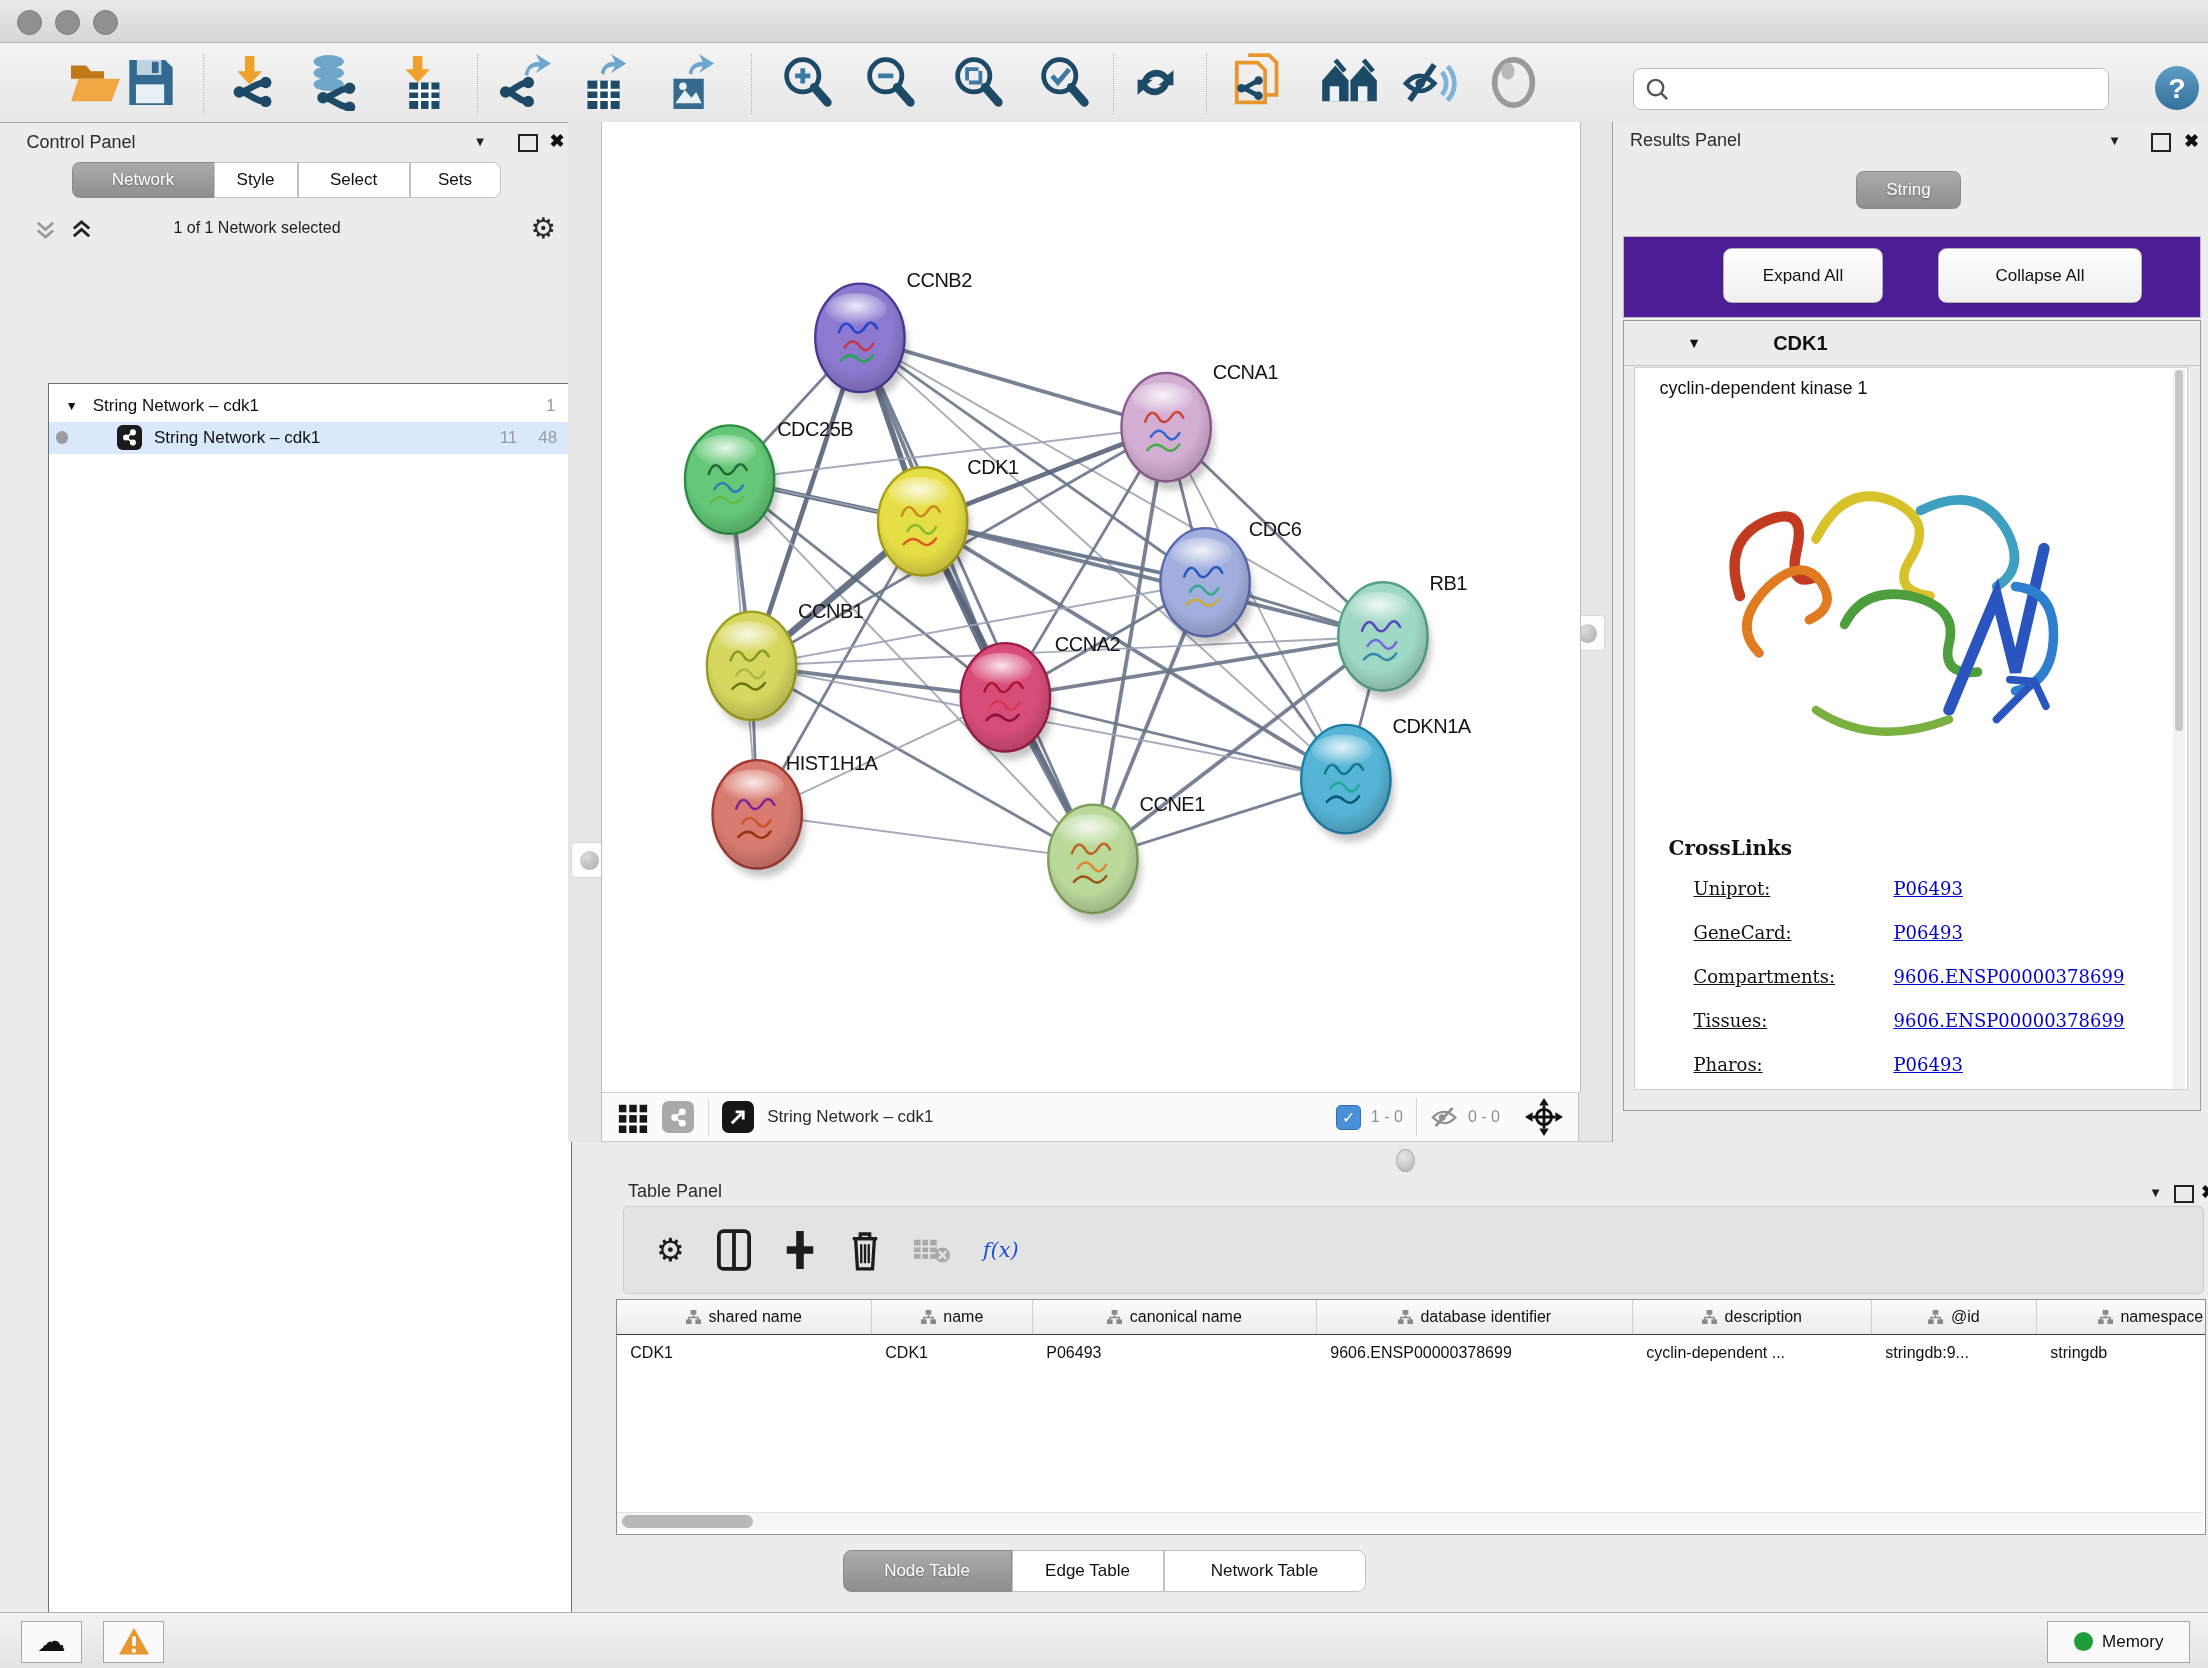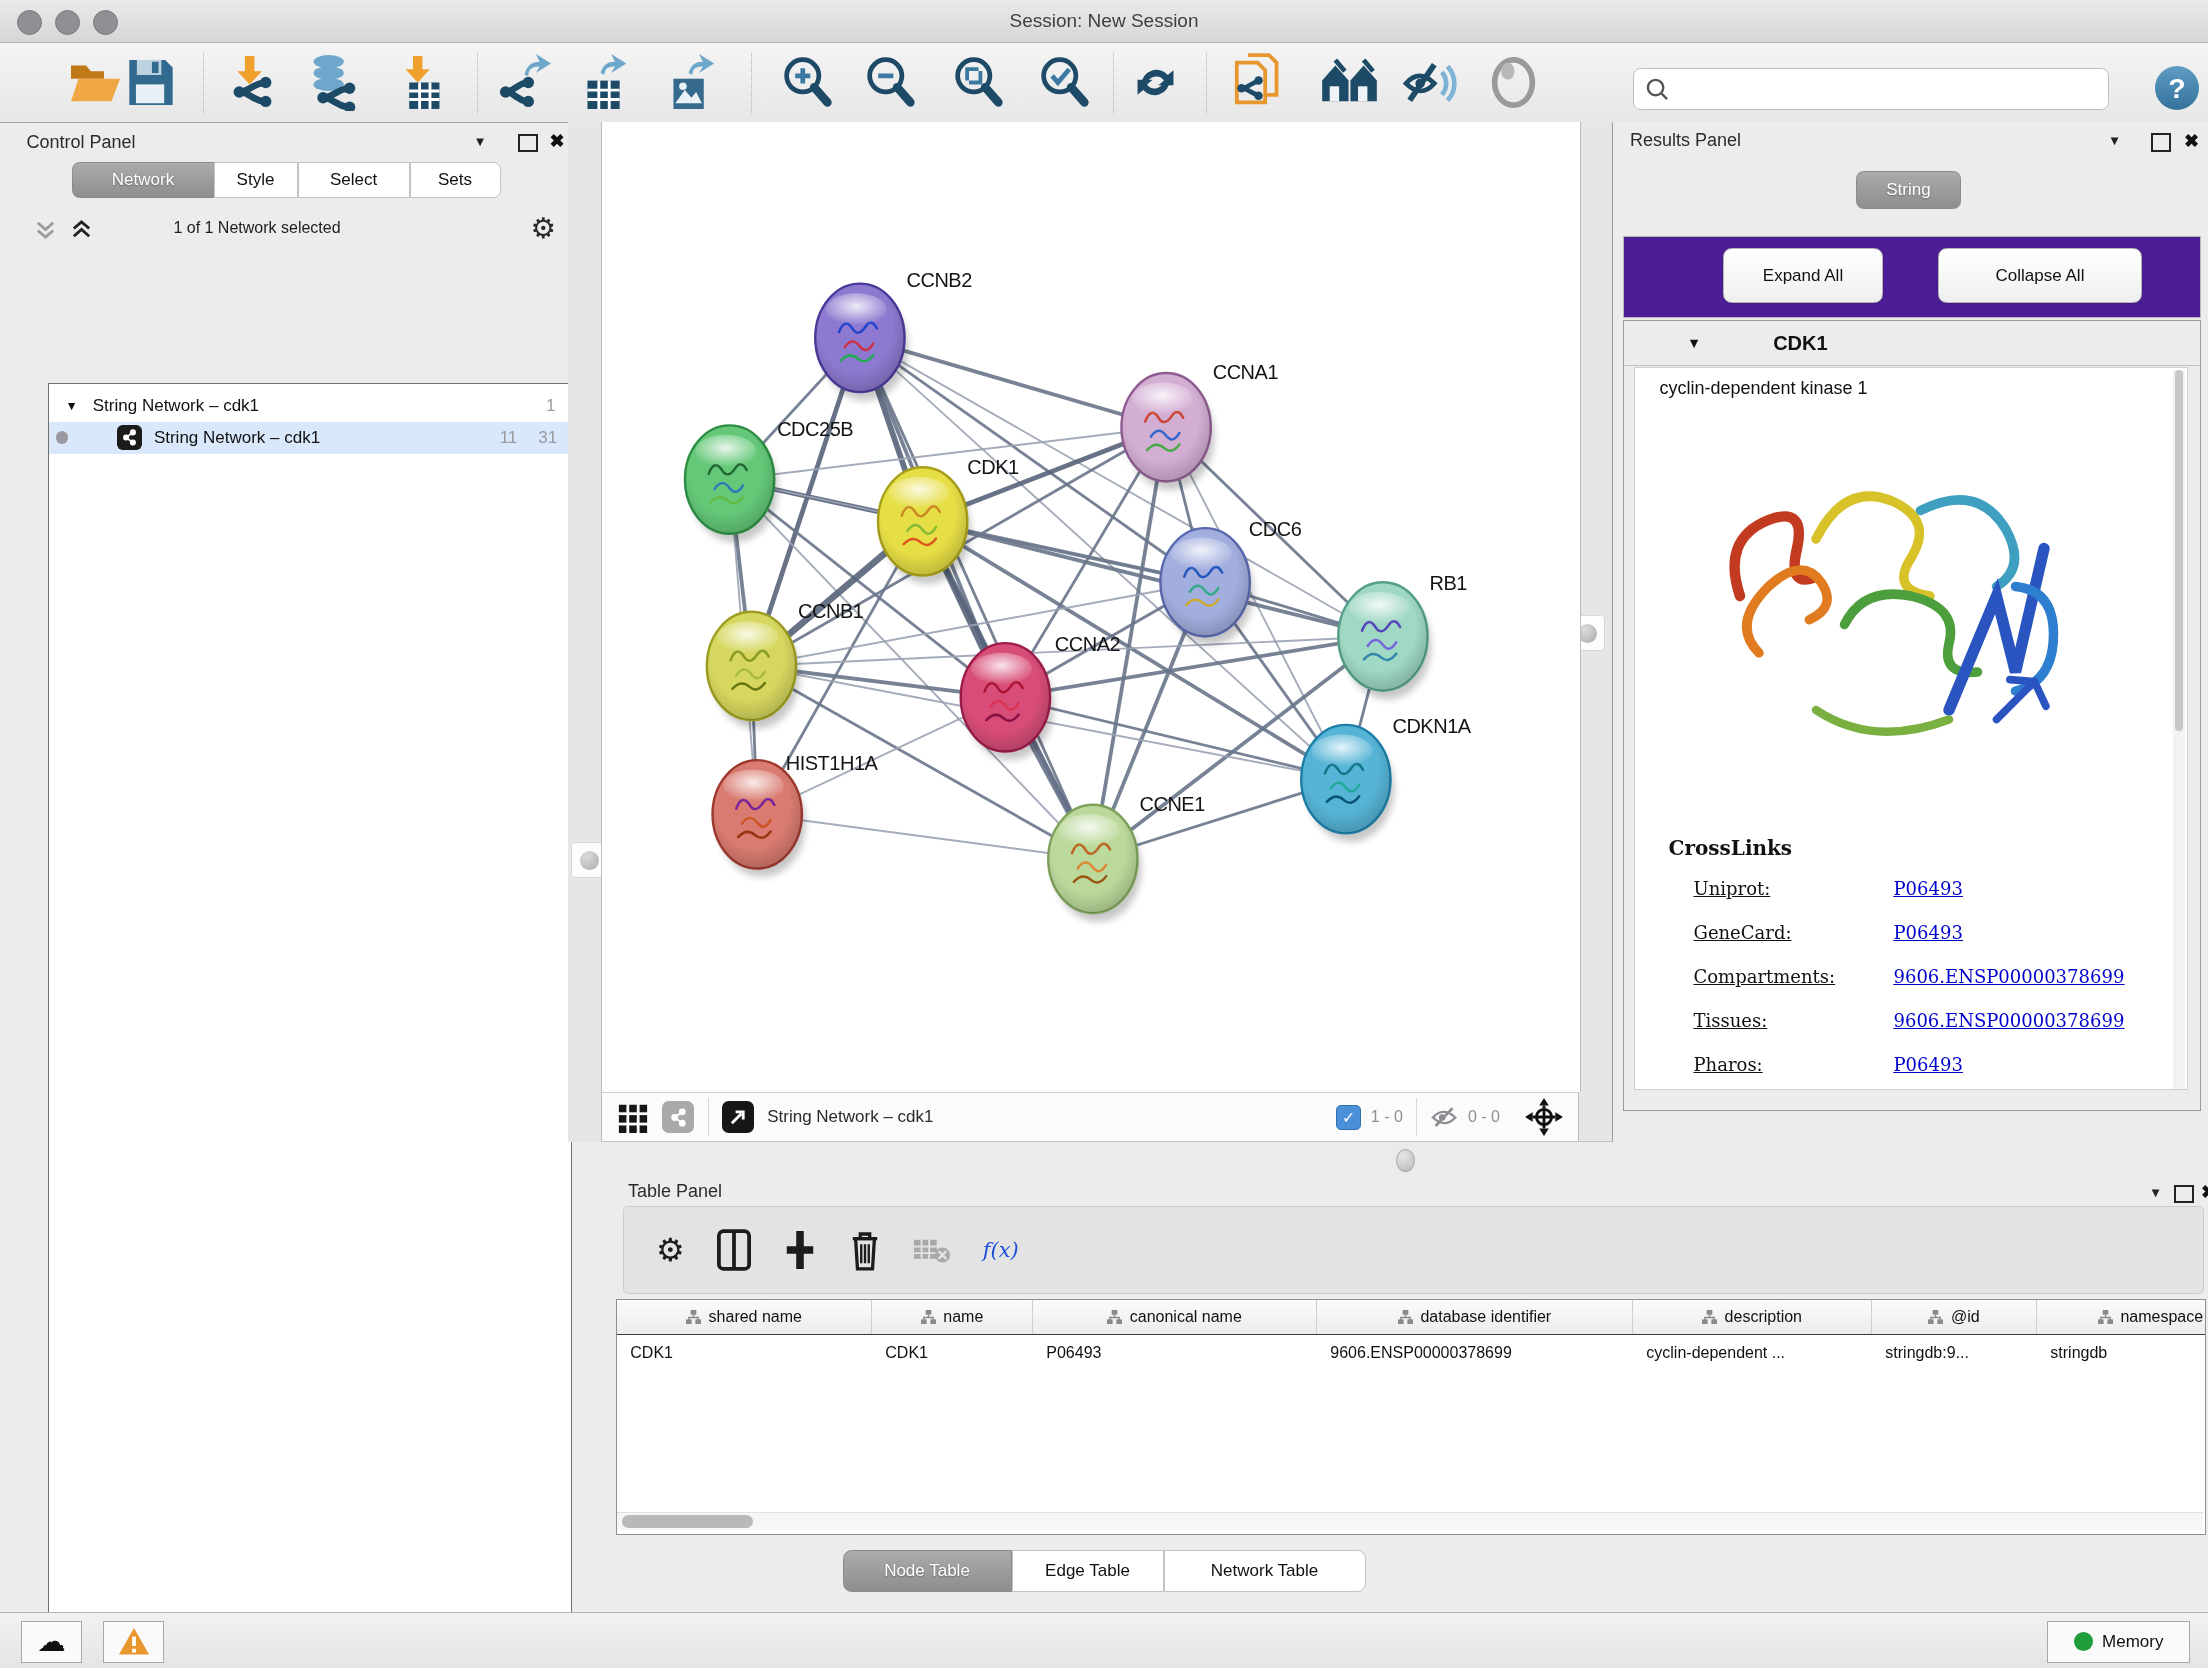--- a/index.html
+++ b/index.html
@@ -90,21 +90,20 @@
   .memdot{width:19px;height:19px;border-radius:50%;background:#1f9d3a;margin-right:9.5px;}
   svg{display:block;}
 </style>
 </head>
 <body>
 
 <div class="abs titlebar">
   <div class="abs tlight" style="left:17px;"></div>
   <div class="abs tlight" style="left:55px;"></div>
   <div class="abs tlight" style="left:93px;"></div>
-  <div class="abs wintitle">Session: New Session</div>
 </div>
 
 <div class="abs toolbar">
   <div class="abs tbicon" style="left:68px;">
     <svg width="55" height="49" viewBox="0 0 58 52">
         <path d="M3 8 h16 l5 6 h14 v8 h-35z" fill="#c07818"></path>
         <path d="M3 46 l8-24 h44 l-9 24z" fill="#f0a643"></path>
       </svg>
   </div>
   <div class="abs tbicon" style="left:127px;">
@@ -307,21 +306,21 @@
             <g stroke="#fff" stroke-width="2" fill="#fff">
               <path d="M14 4 L6 10 L14 16" fill="none"></path>
               <circle cx="14" cy="4" r="2.6"></circle>
               <circle cx="6" cy="10" r="2.6"></circle>
               <circle cx="14" cy="16" r="2.6"></circle>
             </g>
           </svg>
       </span>
       <span style="margin-left:11.4px;">String Network – cdk1</span>
       <span class="cnt" style="margin-left:auto;">11</span>
-      <span class="cnt" style="margin-left:21px;margin-right:13.3px;">31</span>
+      <span class="cnt" style="margin-left:21px;margin-right:13.3px;">48</span>
     </div>
   </div>
 </div>
 
 <div class="abs divider-h" style="left:568px;"></div>
 <div class="abs divider-h" style="left:1579px;"></div>
 <div class="abs handle" style="left:571px;top:842px;">
     <div class="knob"></div>
   </div>
 <div class="abs handle" style="left:1569px;top:615px;">

